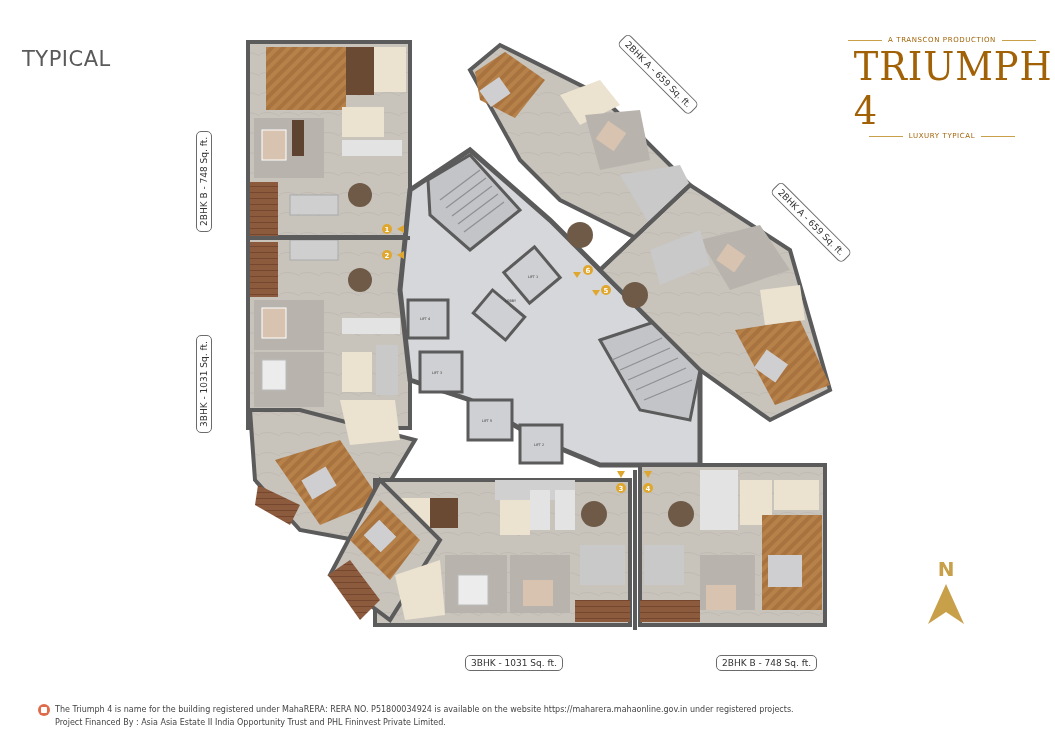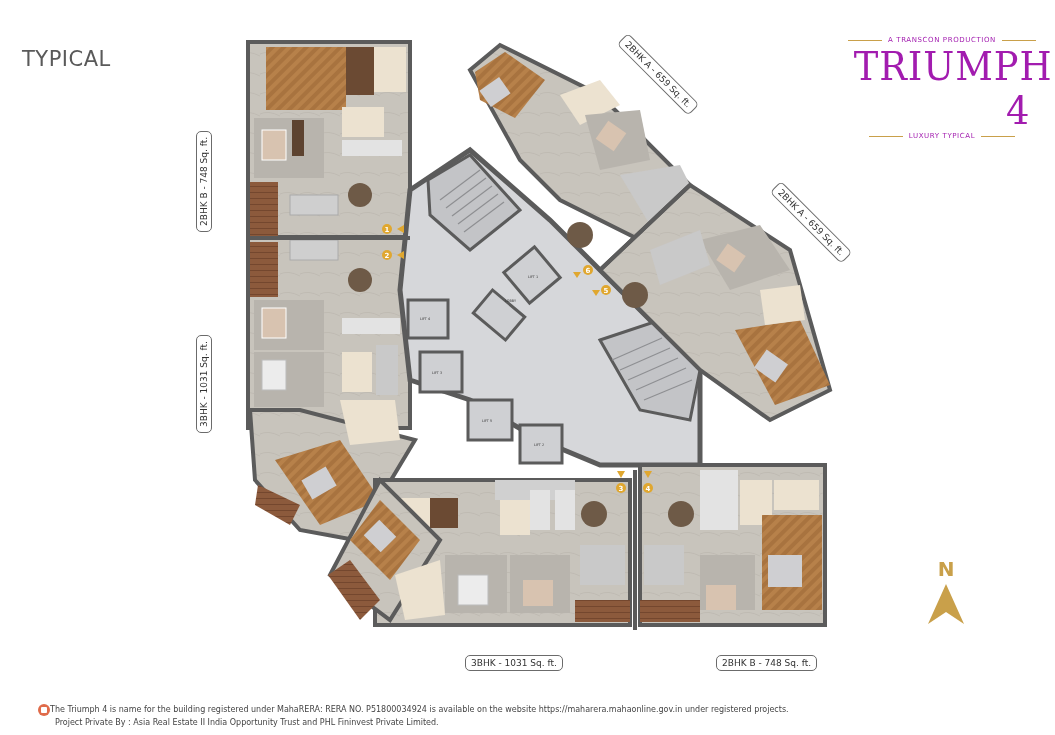--- a/index.html
+++ b/index.html
@@ -1,29 +1,29 @@
 <!DOCTYPE html>
 <html><head>
 <meta charset="utf-8">
 <style>
   html, body { margin:0; padding:0; }
   body { width:1055px; height:735px; background:#ffffff; position:relative; overflow:hidden; font-family:"Liberation Sans", sans-serif; }
   .title { position:absolute; left:22px; top:46px; color:#5a5a5a; font-family:"DejaVu Sans", sans-serif; font-size:21px; line-height:27px; letter-spacing:0.5px; font-weight:500; }
   .title div { white-space:nowrap; }
-  .logo { position:absolute; left:846px; top:36px; width:192px; height:74px; color:#a21caf; text-align:right; }
+  .logo { position:absolute; left:846px; top:36px; width:192px; height:74px; color:#a16207; text-align:left; }
   .logo .sub-top, .logo .sub-bottom { font-family:"DejaVu Sans", sans-serif; font-size:7px; letter-spacing:0.6px; display:flex; align-items:center; justify-content:center; gap:6px; }
   .logo .sub-top:before, .logo .sub-top:after, .logo .sub-bottom:before, .logo .sub-bottom:after { content:""; flex:0 0 34px; height:1px; background:#c9a04a; }
   .logo .brand { font-family:"DejaVu Serif", serif; font-size:40px; line-height:44px; letter-spacing:1px; font-weight:400; transform:scaleX(0.92); }
   .unit-tag { position:absolute; border:1px solid #6b6b6b; border-radius:5px; font-size:9px; color:#333; background:#fff; padding:2px 5px; white-space:nowrap; font-family:"DejaVu Sans", sans-serif; }
   .vtag { transform:rotate(-90deg); transform-origin:left top; }
   .dtag { transform:rotate(45deg); transform-origin:left top; }
   .north { position:absolute; left:926px; top:558px; width:40px; text-align:center; color:#c9a04a; }
   .north .n { font-family:"DejaVu Sans", sans-serif; font-weight:bold; font-size:20px; line-height:22px; }
   .footer { position:absolute; left:38px; top:704px; font-size:8px; color:#444; font-family:"DejaVu Sans", sans-serif; line-height:12.5px; }
-  .footer .row { display:flex; align-items:center; white-space:nowrap; }
+  .footer .row { display:flex; align-items:center; gap:5px; white-space:nowrap; }
   .footer .rera-icon { width:12px; height:12px; border-radius:50%; background:#e06b4a; display:inline-block; position:relative; }
   .footer .rera-icon:after { content:""; position:absolute; left:3px; top:3px; width:6px; height:6px; background:#fff; border-radius:1px; }
   .footer .indent { padding-left:17px; }
   #plan { position:absolute; left:0; top:0; }
   .rl { font-family:"DejaVu Sans", sans-serif; font-size:3.4px; fill:#333; }
 </style>
 </head>
 <body>
 
 <div class="title">
@@ -226,15 +226,15 @@
     <polygon points="20,4 38,44 20,32 2,44" fill="#c9a04a"></polygon>
   </svg>
 </div>
 
 <div class="footer">
   <div class="row">
     <span class="rera-icon"></span>
     <span>The Triumph 4 is name for the building registered under MahaRERA: RERA NO. P51800034924 is available on the website https://maharera.mahaonline.gov.in  under registered projects.</span>
   </div>
   <div class="row indent">
-    <span>Project Private By : Asia Real Estate II India Opportunity Trust and PHL Fininvest Private Limited.</span>
+    <span>Project Financed By : Asia Asia Estate II India Opportunity Trust and PHL Fininvest Private Limited.</span>
   </div>
 </div>
 
 </body></html>

